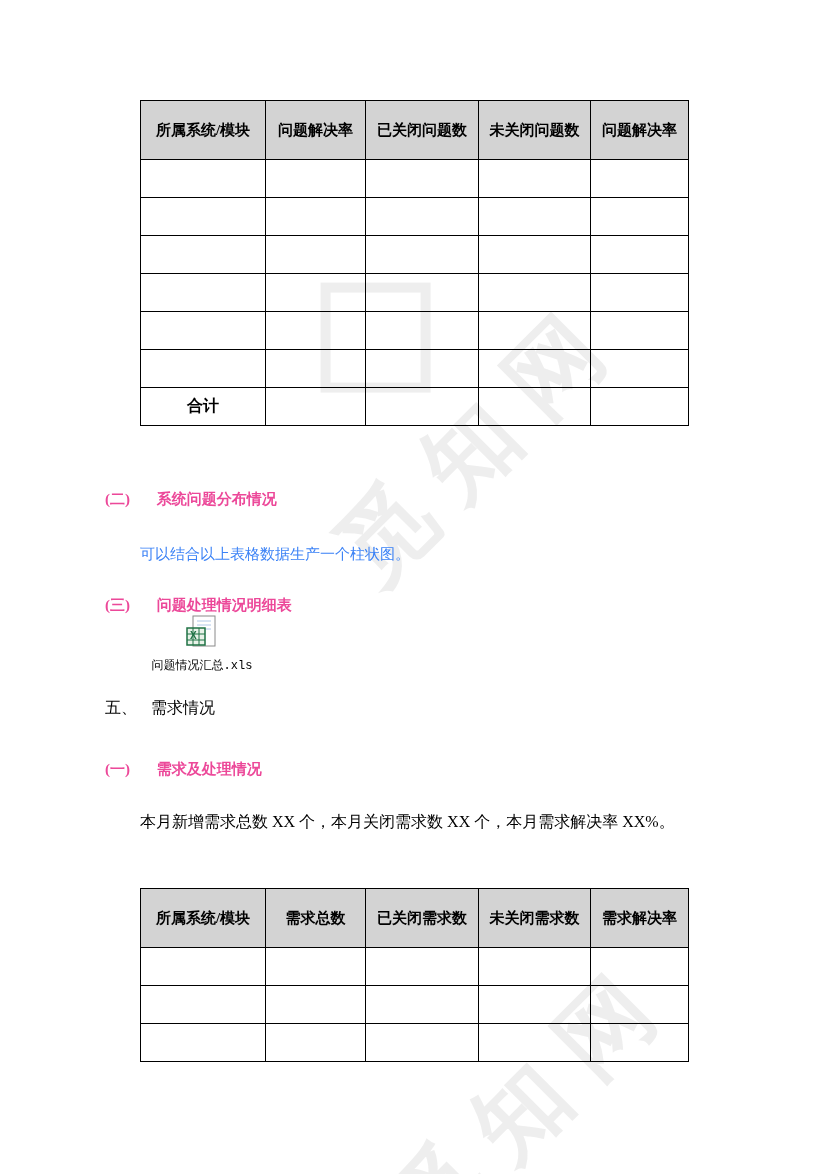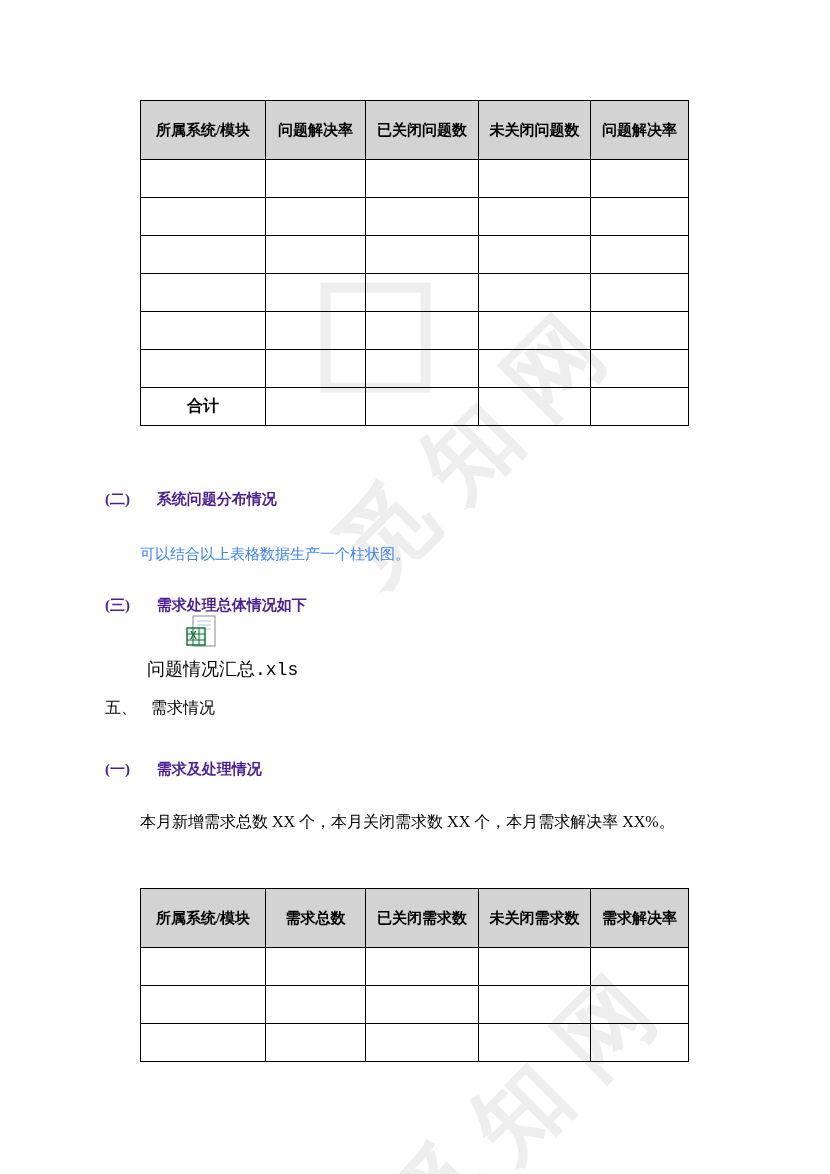--- a/index.html
+++ b/index.html
@@ -60,21 +60,21 @@
   table.report td{height:33px;font-size:15px;}
   table.report td.total-cell{font-weight:bold;font-size:16px;margin-left:42px;}
   .t1{left:140px;top:100px;}
   .t2{left:140px;top:888px;}
   col.c1{width:125px;} col.c2{width:100px;} col.c3{width:113px;}
   col.c4{width:112px;} col.c5{width:98px;}
 
   
   .heading-blue{
     position:absolute;
-    color:#4c1d95;
+    color:#ec4899;
     font-weight:bold;
     font-size:15px;
     white-space:nowrap;
   }
   .heading-black{
     position:absolute;
     color:#000;
     font-weight:normal;
     font-size:16px;
     white-space:nowrap;
@@ -97,21 +97,21 @@
   .attachment{
     position:absolute;
     left:147px;top:615px;
     width:110px;
     text-align:center;
   }
   .attachment .file-icon{display:inline-block;width:34px;height:36px;}
   .attachment .file-label{
     display:block;
     margin-top:2px;
-    font-size:18px;
+    font-size:12px;
     font-family:"Liberation Mono", monospace;
     color:#000;
     white-space:nowrap;
   }
 </style>
 </head>
 <body>
 
 <div class="page">
 
@@ -195,21 +195,21 @@
 
   <div class="heading-blue" style="left:105px;top:490px;">
     <span class="h-num">(二)</span>
     <span>系统问题分布情况</span>
   </div>
 
   <div class="red-note" style="left:140px;top:545px;">可以结合以上表格数据生产一个柱状图。</div>
 
   <div class="heading-blue" style="left:105px;top:596px;">
     <span class="h-num">(三)</span>
-    <span>需求处理总体情况如下</span>
+    <span>问题处理情况明细表</span>
   </div>
 
   <div class="attachment">
     <span class="file-icon">
       <svg width="34" height="36" viewBox="0 0 34 36">
         <rect x="8" y="1" width="22" height="30" fill="#ffffff" stroke="#8a8a8a" stroke-width="1"></rect>
         <line x1="12" y1="6" x2="26" y2="6" stroke="#b0c8e8" stroke-width="1"></line>
         <line x1="12" y1="10" x2="26" y2="10" stroke="#b0c8e8" stroke-width="1"></line>
         <line x1="12" y1="14" x2="26" y2="14" stroke="#b0c8e8" stroke-width="1"></line>
         <rect x="2" y="13" width="18" height="17" fill="#e8f2e8" stroke="#1f7244" stroke-width="1.5"></rect>

